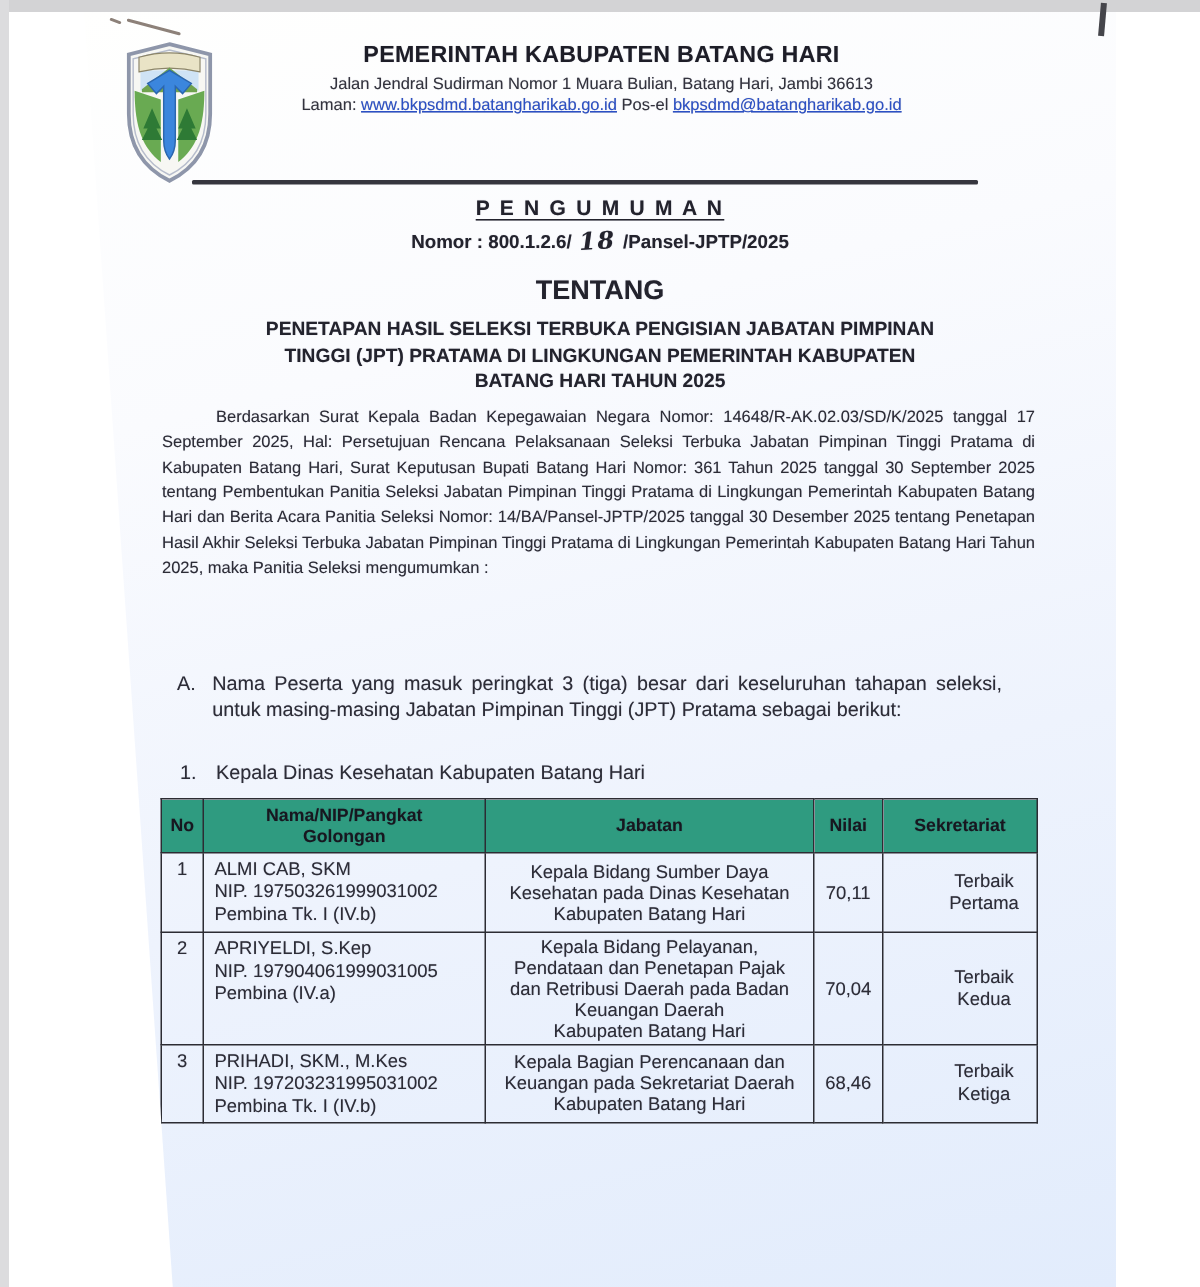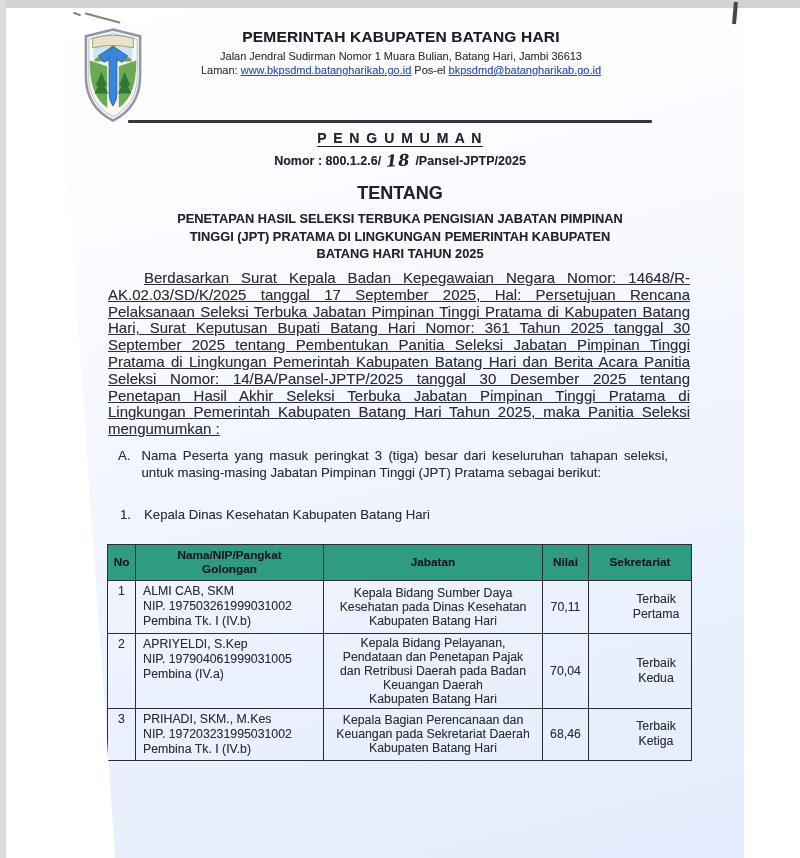--- a/index.html
+++ b/index.html
@@ -29,29 +29,29 @@
 
   .h-peng{position:absolute;top:122px;left:0;width:100%;text-align:center;font-size:14px;font-weight:bold;
           letter-spacing:1.5px;text-decoration:underline;text-underline-offset:3px;color:#23232d;}
   .h-nomor{position:absolute;top:142px;left:0;width:100%;text-align:center;font-size:12.5px;font-weight:bold;color:#23232d;}
   .handwritten{font-family:"DejaVu Serif",serif;font-style:italic;font-size:16px;font-weight:600;
                letter-spacing:1px;margin:0 5px;display:inline-block;transform:translateY(1px) rotate(-3deg);}
   .h-tentang{position:absolute;top:175px;left:0;width:100%;text-align:center;font-size:18px;font-weight:bold;color:#23232d;}
   .h-subject{position:absolute;top:202px;left:0;width:100%;text-align:center;font-size:12.8px;font-weight:bold;
              line-height:17.5px;white-space:pre-line;color:#23232d;}
 
-  .para{position:absolute;left:52px;top:262px;width:582px;font-size:15px;line-height:16.8px;
-        text-align:justify;text-indent:36px;color:#2c2c36;text-decoration:underline;}
+  .para{position:absolute;left:52px;top:262px;width:582px;font-size:11px;line-height:16.8px;
+        text-align:justify;text-indent:36px;color:#2c2c36;}
 
   .point-a{position:absolute;left:62px;top:440px;width:550px;display:flex;gap:11px;font-size:13.2px;line-height:16.8px;}
   .point-a .ptext{flex:1;text-align:justify;}
   .item-1{position:absolute;left:64px;top:499px;display:flex;gap:13px;font-size:13.2px;}
   .marker{flex:none;}
 
-  .result-table{position:absolute;left:51px;top:536px;width:584px;border-collapse:collapse;table-layout:fixed;}
+  .result-table{position:absolute;left:51px;top:524px;width:584px;border-collapse:collapse;table-layout:fixed;}
   .result-table th,.result-table td{border:1.5px solid #2c2c33;overflow:hidden;}
   .result-table th{background:#2f9b80;color:#17171f;font-size:11.8px;font-weight:bold;line-height:13.5px;
                    padding:4px 2px;text-align:center;}
   .result-table td{font-size:12.3px;color:#2c2c36;}
   .pre{white-space:pre-line;}
   .c-no{width:28px;}.c-name{width:188px;}.c-pos{width:219px;}.c-score{width:46px;}.c-remark{width:103px;}
   .td-no{text-align:center;vertical-align:top;padding-top:3px;}
   .td-name{vertical-align:top;padding:3px 10px 3px 7px;line-height:15.2px;text-align:left;}
   .td-pos{text-align:center;vertical-align:middle;font-size:11.9px;line-height:14px;padding:2px 3px;}
   .td-score{text-align:center;vertical-align:middle;}

